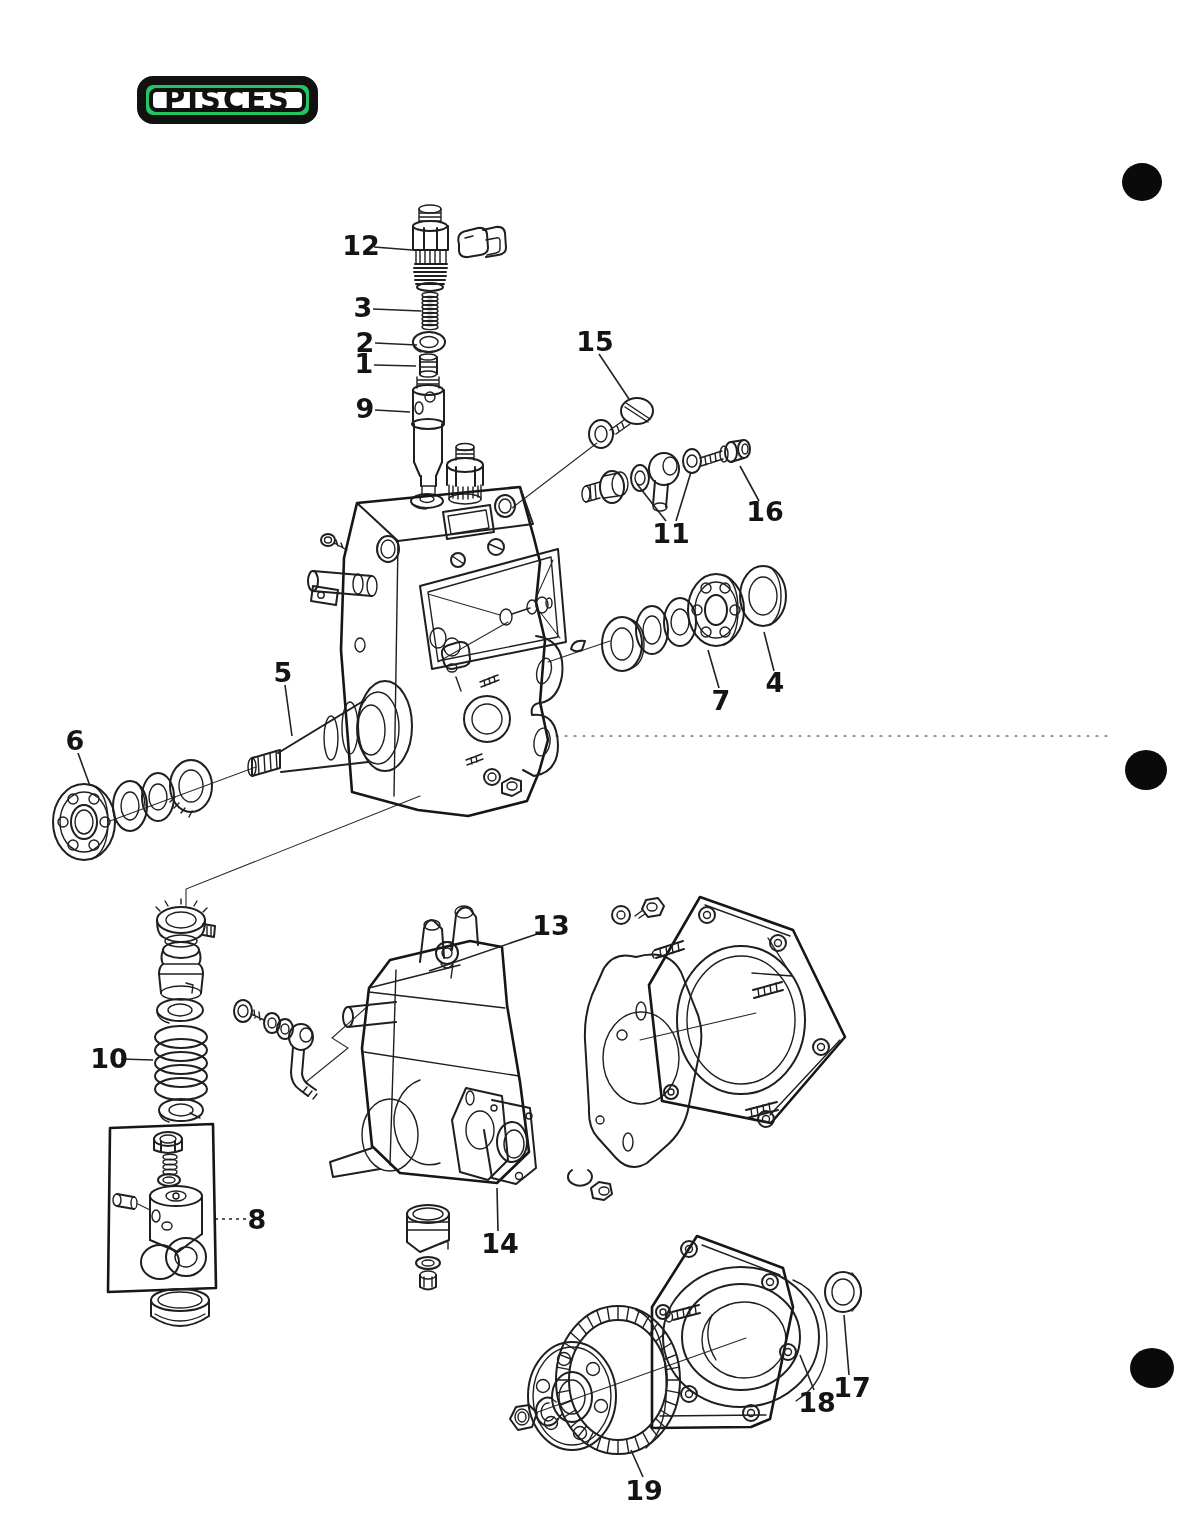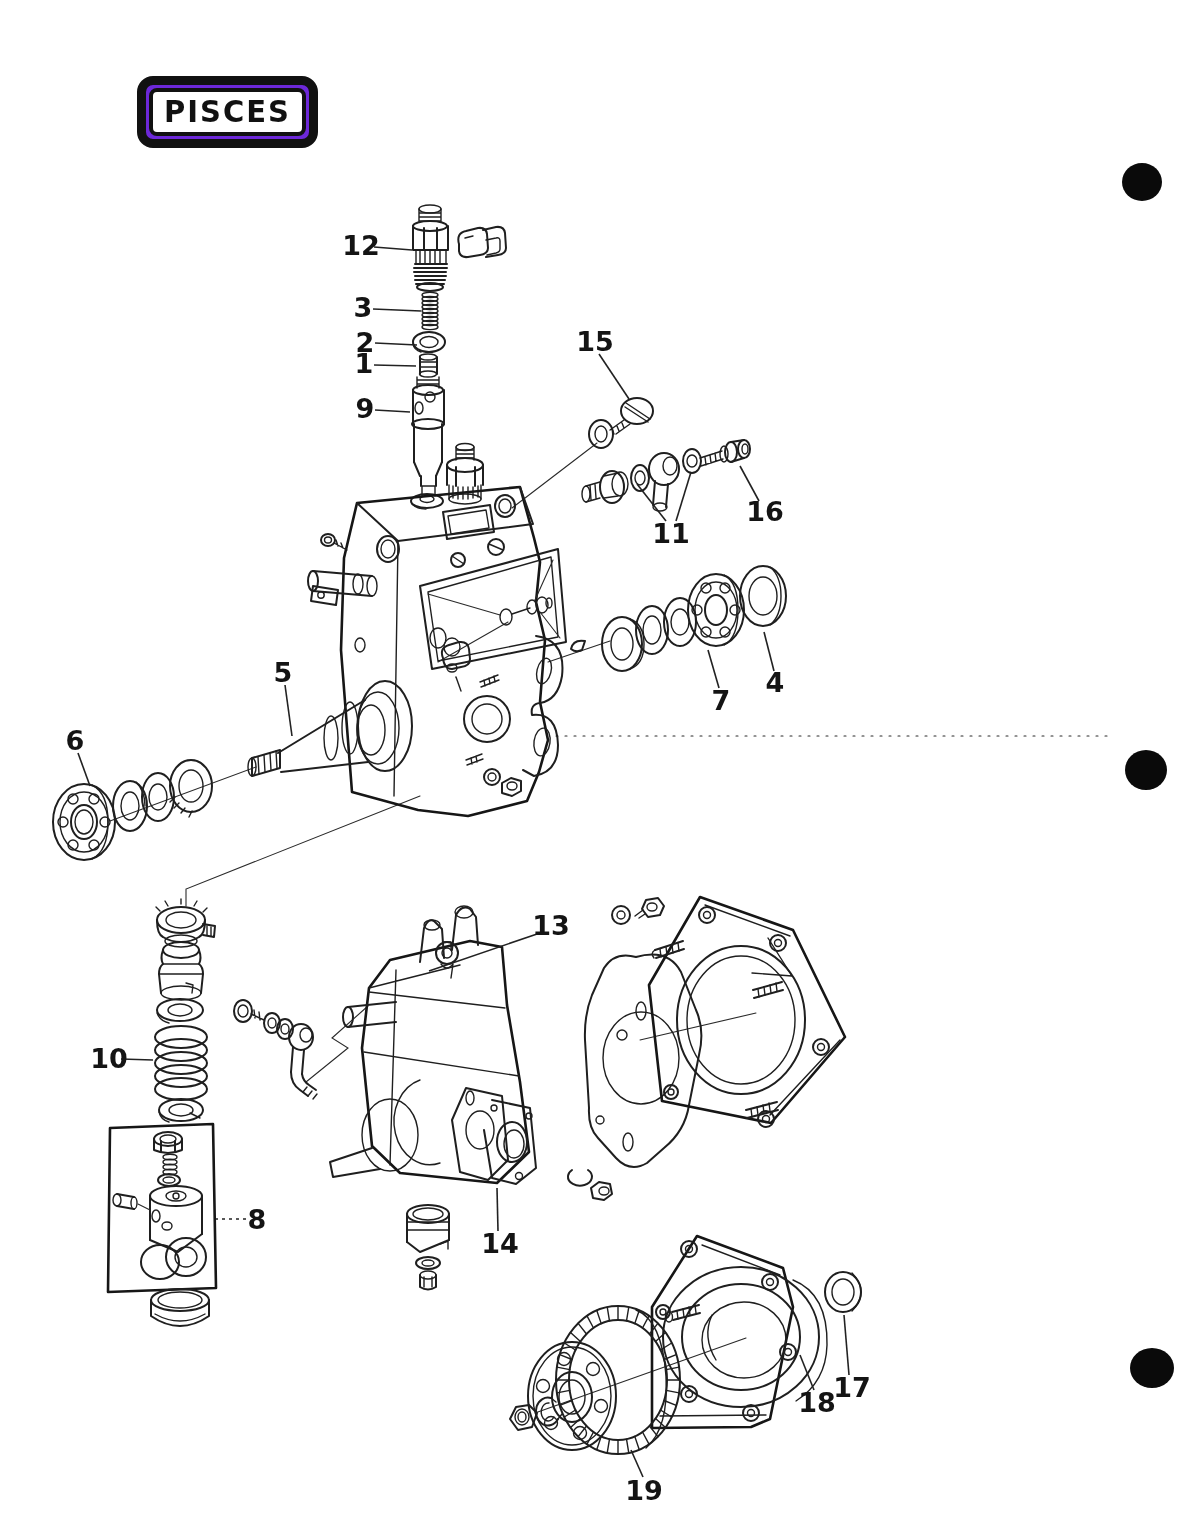--- a/index.html
+++ b/index.html
@@ -2,23 +2,23 @@
 <html><head>
 <meta charset="utf-8">
 <style>
   html,body{margin:0;padding:0;background:#e8e8e8;}
   .page{
     position:relative;width:1190px;height:1538px;background:#ffffff;
     overflow:hidden;font-family:"DejaVu Sans","Liberation Sans",sans-serif;
   }
   
   .logo{
-    position:absolute;left:137px;top:76px;width:181px;height:72px;
+    position:absolute;left:137px;top:76px;width:181px;height:48px;
     box-sizing:border-box;border:9px solid #111;border-radius:16px;
-    background:#6d28d9;display:flex;align-items:center;justify-content:center;
+    background:#22c55e;display:flex;align-items:center;justify-content:center;
     padding:3px;
   }
   .logo-inner{
     box-sizing:border-box;width:100%;height:100%;
     border:4px solid #111;border-radius:8px;
     display:flex;align-items:center;justify-content:center;
     background:#fff;
   }
   .logo-text{
     font-weight:bold;font-size:29px;letter-spacing:2px;color:#111;

